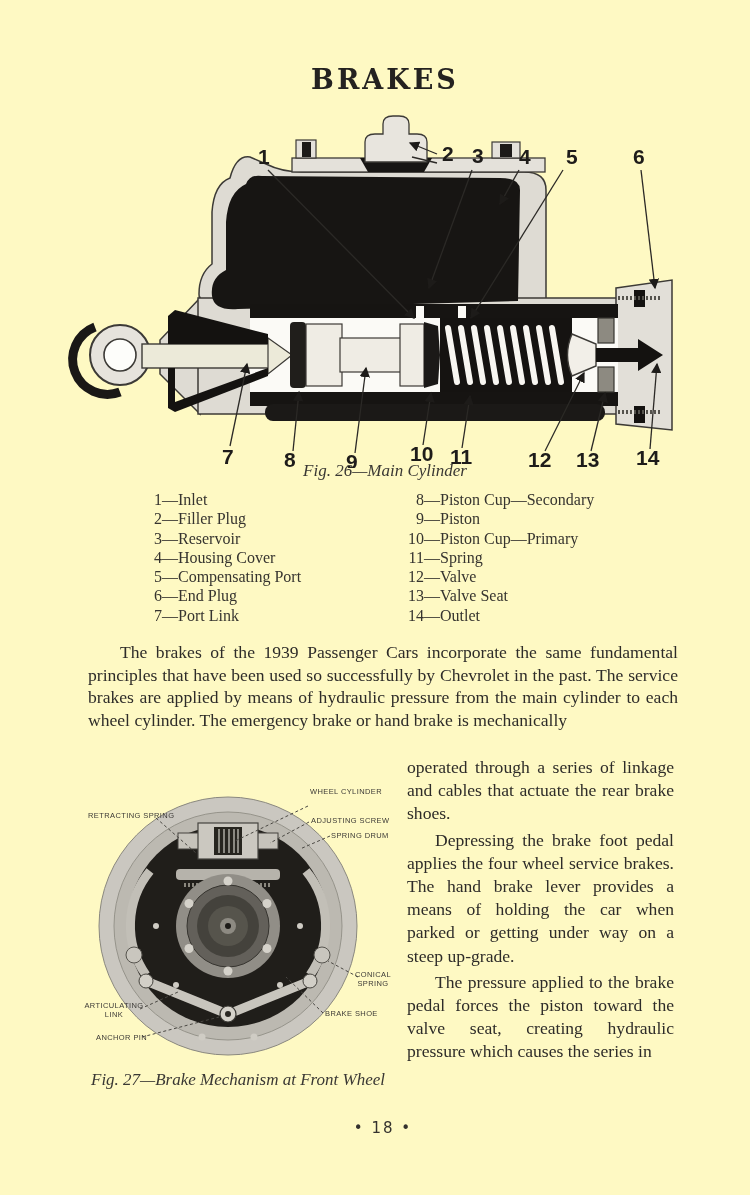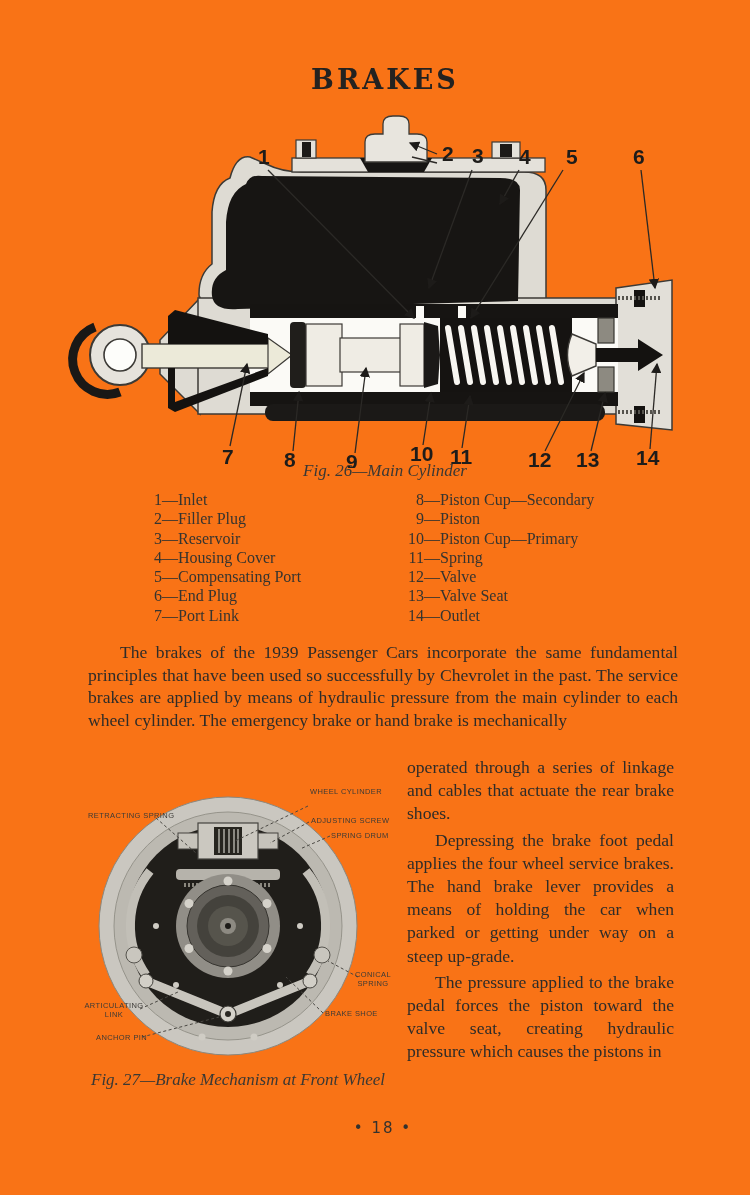--- a/index.html
+++ b/index.html
@@ -1,18 +1,18 @@
 <!DOCTYPE html>
 <html><head>
 <meta charset="utf-8">
 <style>
   html,body{margin:0;padding:0;background:#e9e9e7;}
   .page{
     position:relative;width:750px;height:1195px;margin:0 auto;
-    background:#f97316;overflow:hidden;
+    background:#fef9c3;overflow:hidden;
     font-family:"Liberation Serif",serif;color:#2d2b28;
   }
   .title{
     position:absolute;top:64px;left:0;width:770px;text-align:center;
     font-family:"DejaVu Serif",serif;font-weight:bold;
     font-size:27px;letter-spacing:3px;color:#242220;
   }
   .fig26-svg{position:absolute;left:0;top:112px;width:750px;height:356px;}
   .fig-caption{
     position:absolute;font-style:italic;font-size:17px;color:#3a3834;
@@ -253,21 +253,21 @@
         <span class="leg-num">14</span>
         <span>—Outlet</span>
       </div>
   </div>
 
   <div class="body-par par1">The brakes of the 1939 Passenger Cars incorporate the same fundamental principles that have been used so successfully by Chevrolet in the past. The service brakes are applied by means of hydraulic pressure from the main cylinder to each wheel cylinder. The emergency brake or hand brake is mechanically</div>
 
   <div class="right-col">
     <p>operated through a series of linkage and cables that actuate the rear brake shoes.</p>
     <p class="ind">Depressing the brake foot pedal applies the four wheel service brakes. The hand brake lever provides a means of holding the car when parked or getting under way on a steep up-grade.</p>
-    <p class="ind">The pressure applied to the brake pedal forces the piston toward the valve seat, creating hydraulic pressure which causes the pistons in</p>
+    <p class="ind">The pressure applied to the brake pedal forces the piston toward the valve seat, creating hydraulic pressure which causes the series in</p>
   </div>
 
   <div class="fig27-wrap">
     <svg class="fig27-svg" viewBox="0 0 315 290" xmlns="http://www.w3.org/2000/svg">
       <g>
         <circle cx="148" cy="141" r="129" fill="#cac7c0" stroke="#8a887f" stroke-width="1"></circle>
         <circle cx="148" cy="141" r="114" fill="#bcb9b1" stroke="#96948b" stroke-width="1"></circle>
         <circle cx="148" cy="141" r="101" fill="#201e1a"></circle>
       </g>
       <g stroke="#c2bfb7" stroke-width="9" fill="none">

